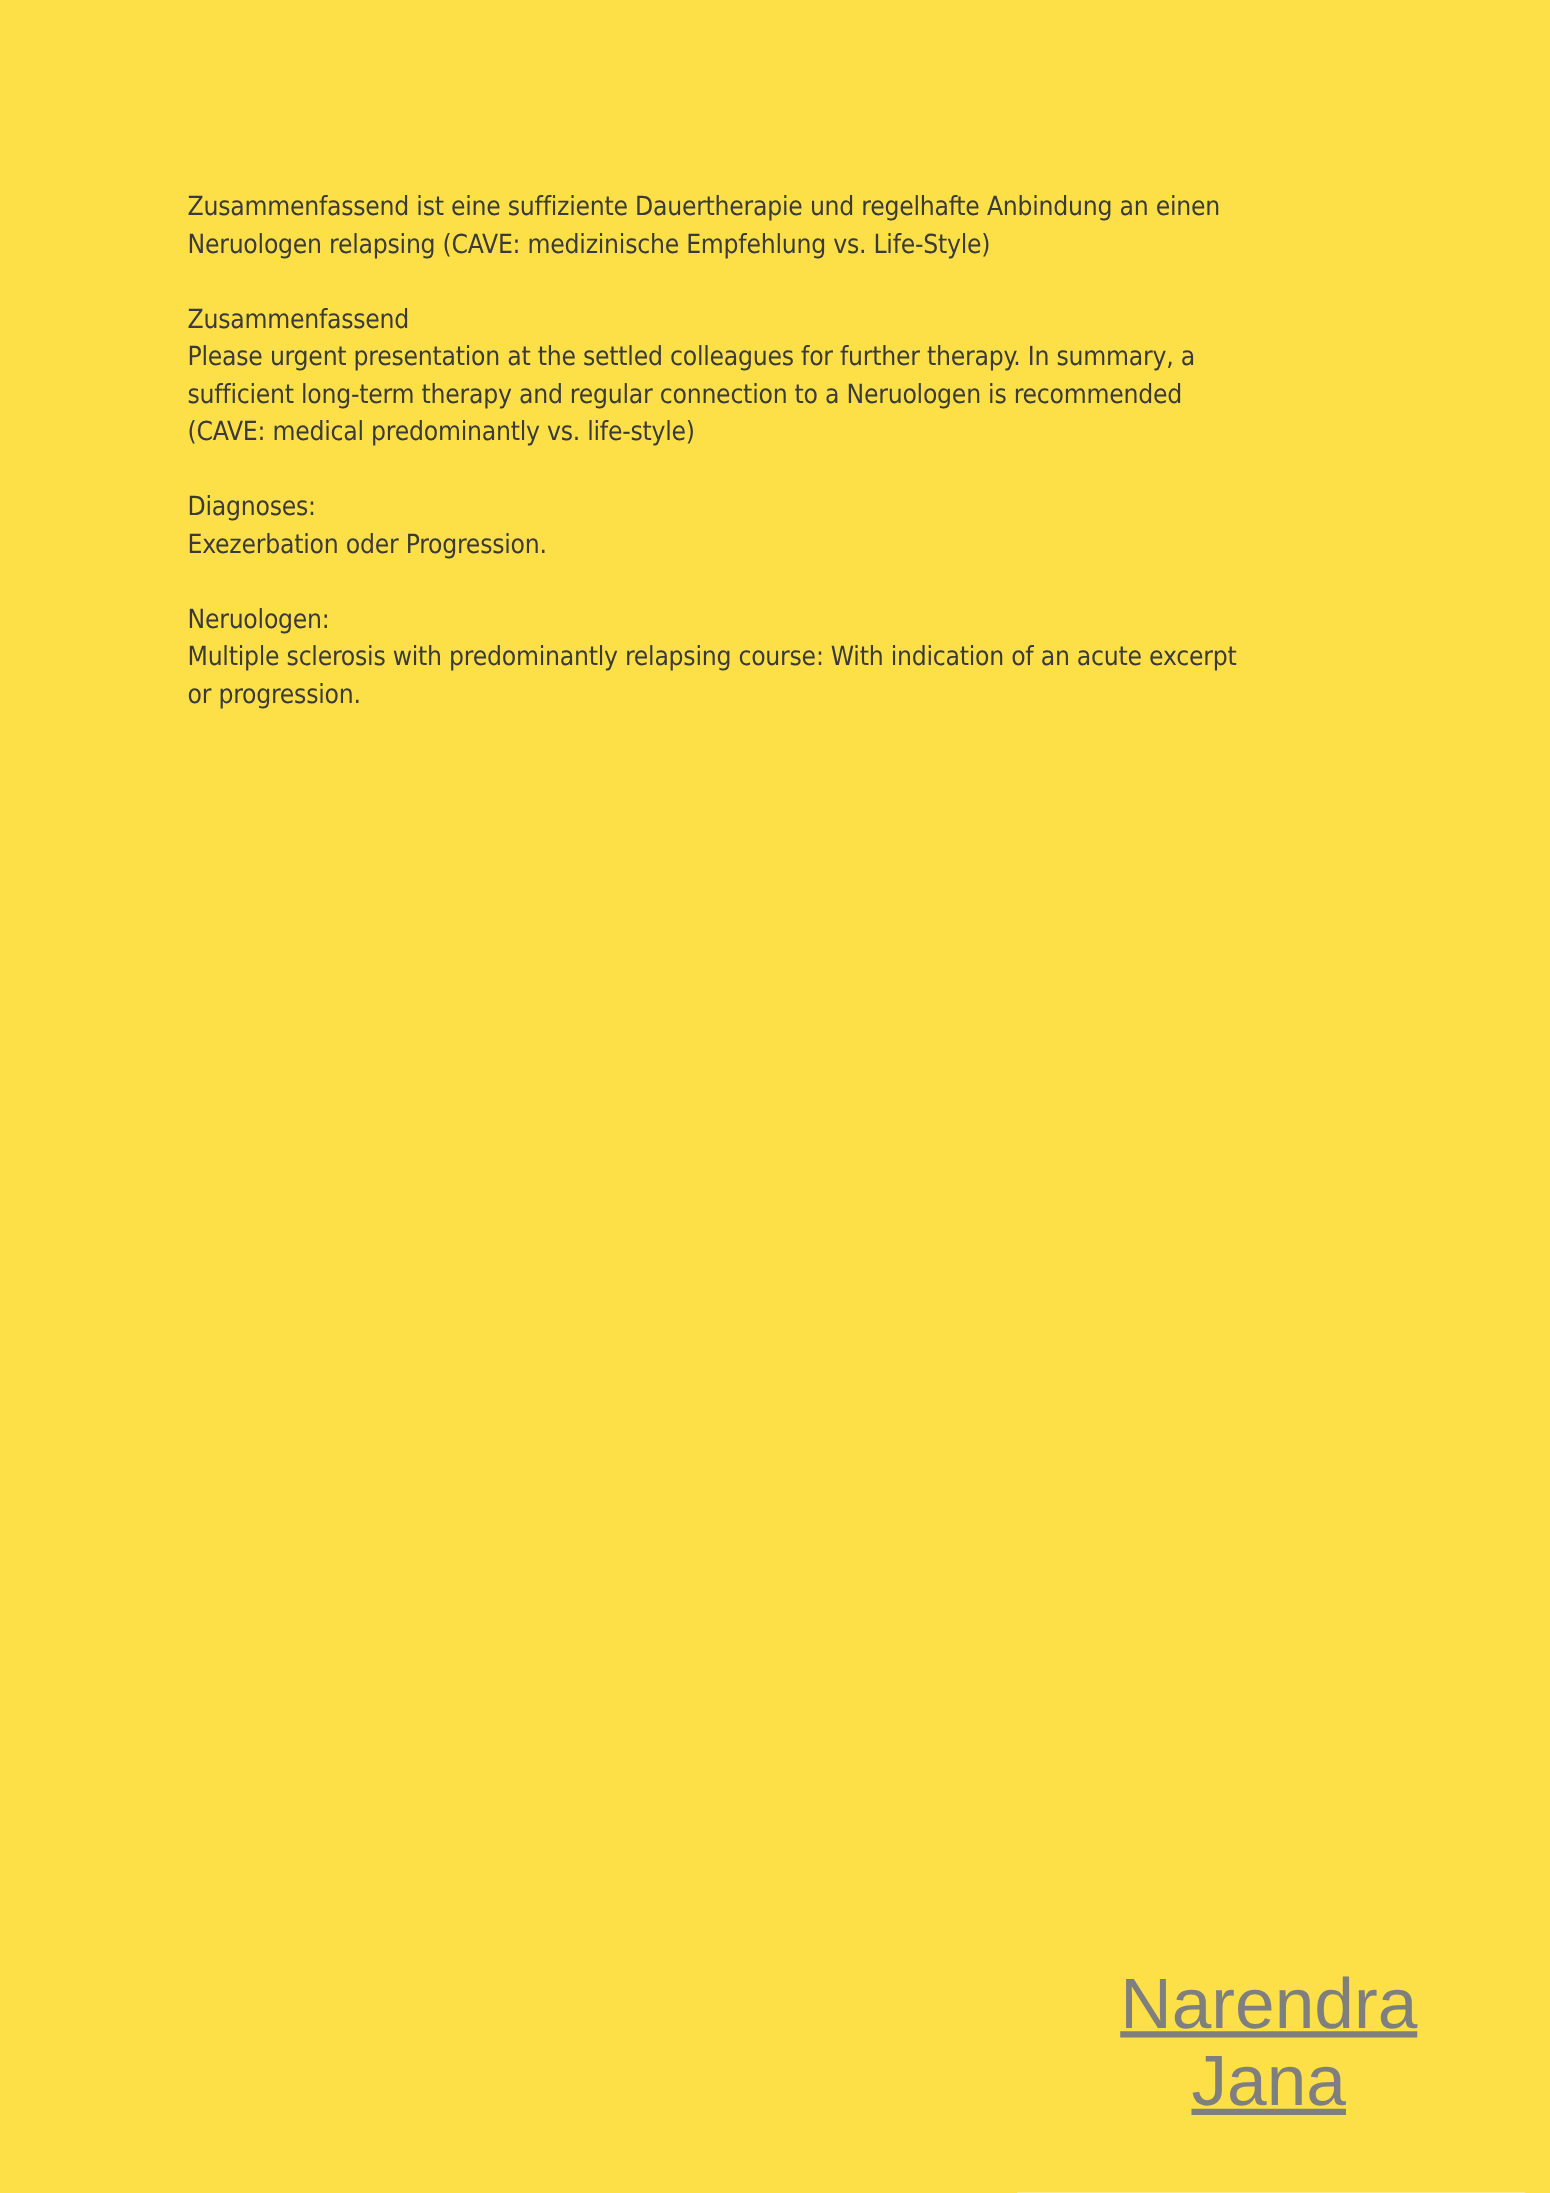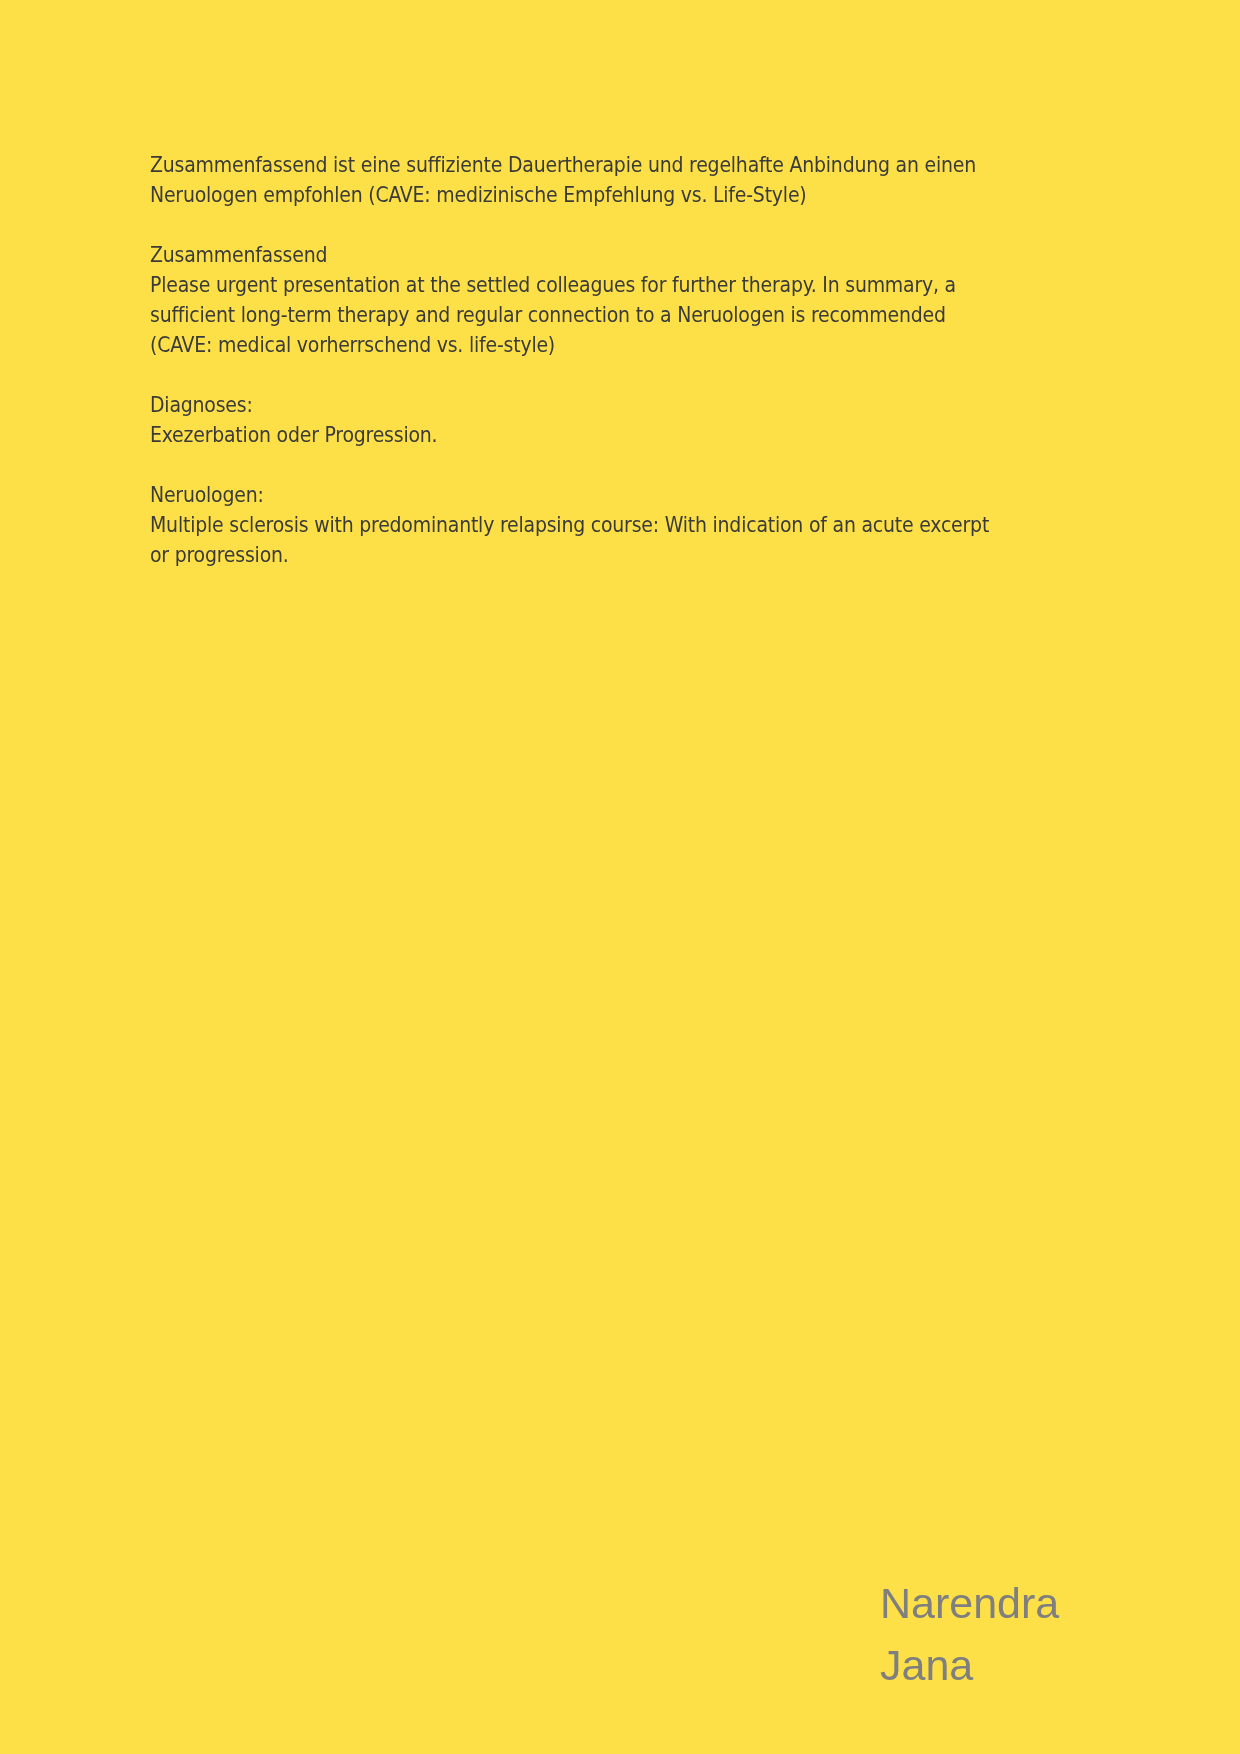--- a/index.html
+++ b/index.html
@@ -37,43 +37,45 @@
     .line {
       display: block;
       white-space: nowrap;
       letter-spacing: -0.2px;
     }
     .signature {
       position: absolute;
       left: 880px;
       top: 1572px;
       width: 270px;
+      text-align: center;
       font-family: "Liberation Sans", sans-serif;
-      font-size: 43px;
+      font-size: 57px;
       line-height: 62px;
       color: #7f7f7f;
+      text-decoration: underline;
     }
     .signature span { display: block; }
   </style>
 </head>
 <body>
 
 <div class="page">
   <div class="content">
 
     <p class="para">
       <span class="line">Zusammenfassend ist eine suffiziente Dauertherapie und regelhafte Anbindung an einen</span>
-      <span class="line">Neruologen empfohlen (CAVE: medizinische Empfehlung vs. Life-Style)</span>
+      <span class="line">Neruologen relapsing (CAVE: medizinische Empfehlung vs. Life-Style)</span>
     </p>
 
     <p class="para">
       <span class="line">Zusammenfassend</span>
       <span class="line">Please urgent presentation at the settled colleagues for further therapy. In summary, a</span>
       <span class="line">sufficient long-term therapy and regular connection to a Neruologen is recommended</span>
-      <span class="line">(CAVE: medical vorherrschend vs. life-style)</span>
+      <span class="line">(CAVE: medical predominantly vs. life-style)</span>
     </p>
 
 
     <p class="para">
       <span class="line">Diagnoses:</span>
       <span class="line">Exezerbation oder Progression.</span>
     </p>
 
     <p class="para">
       <span class="line">Neruologen:</span>

